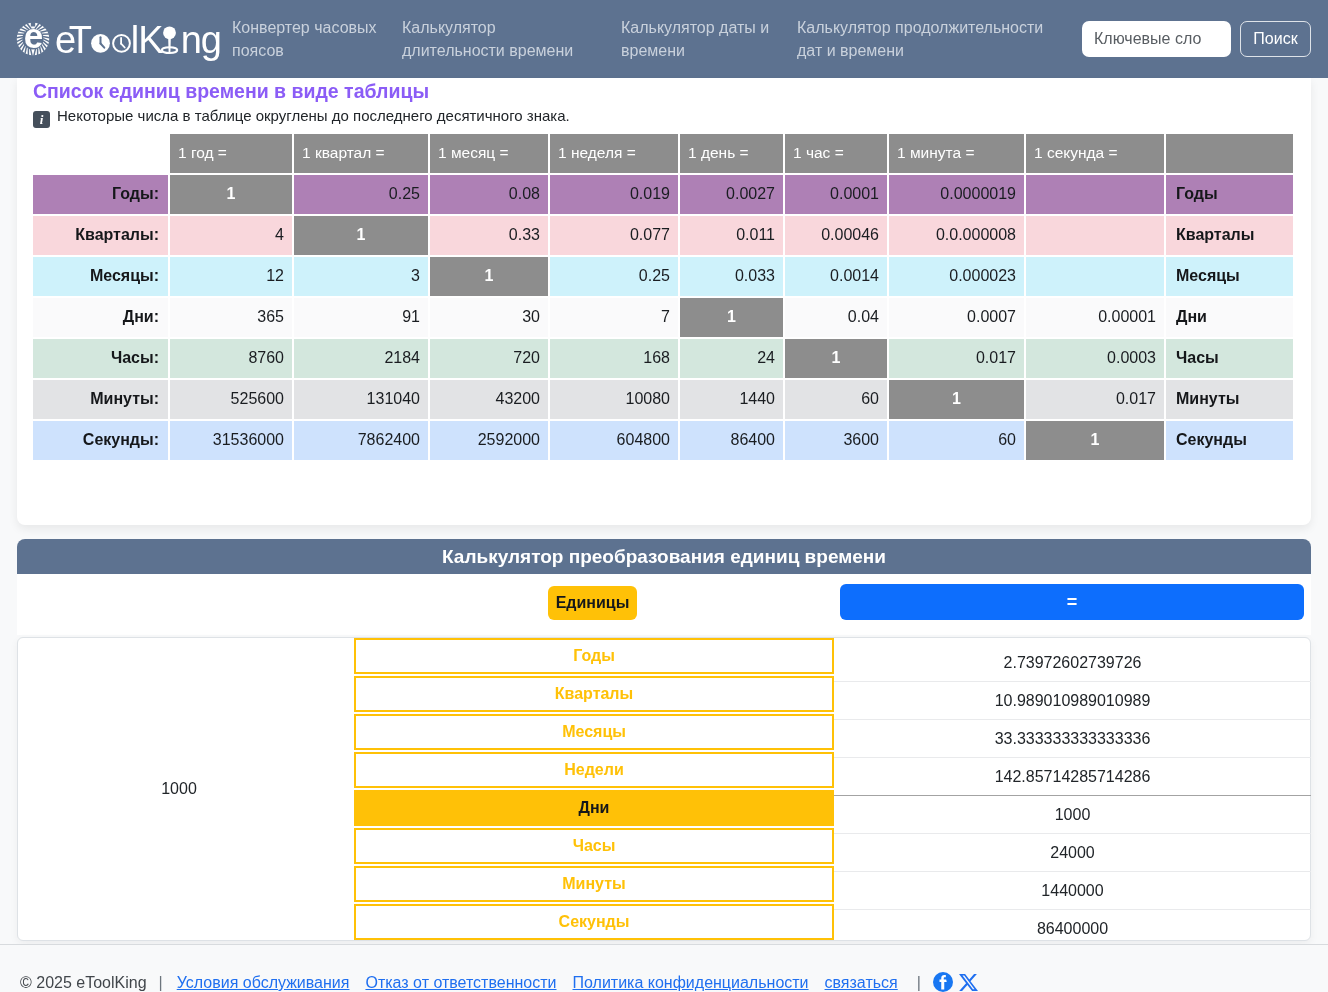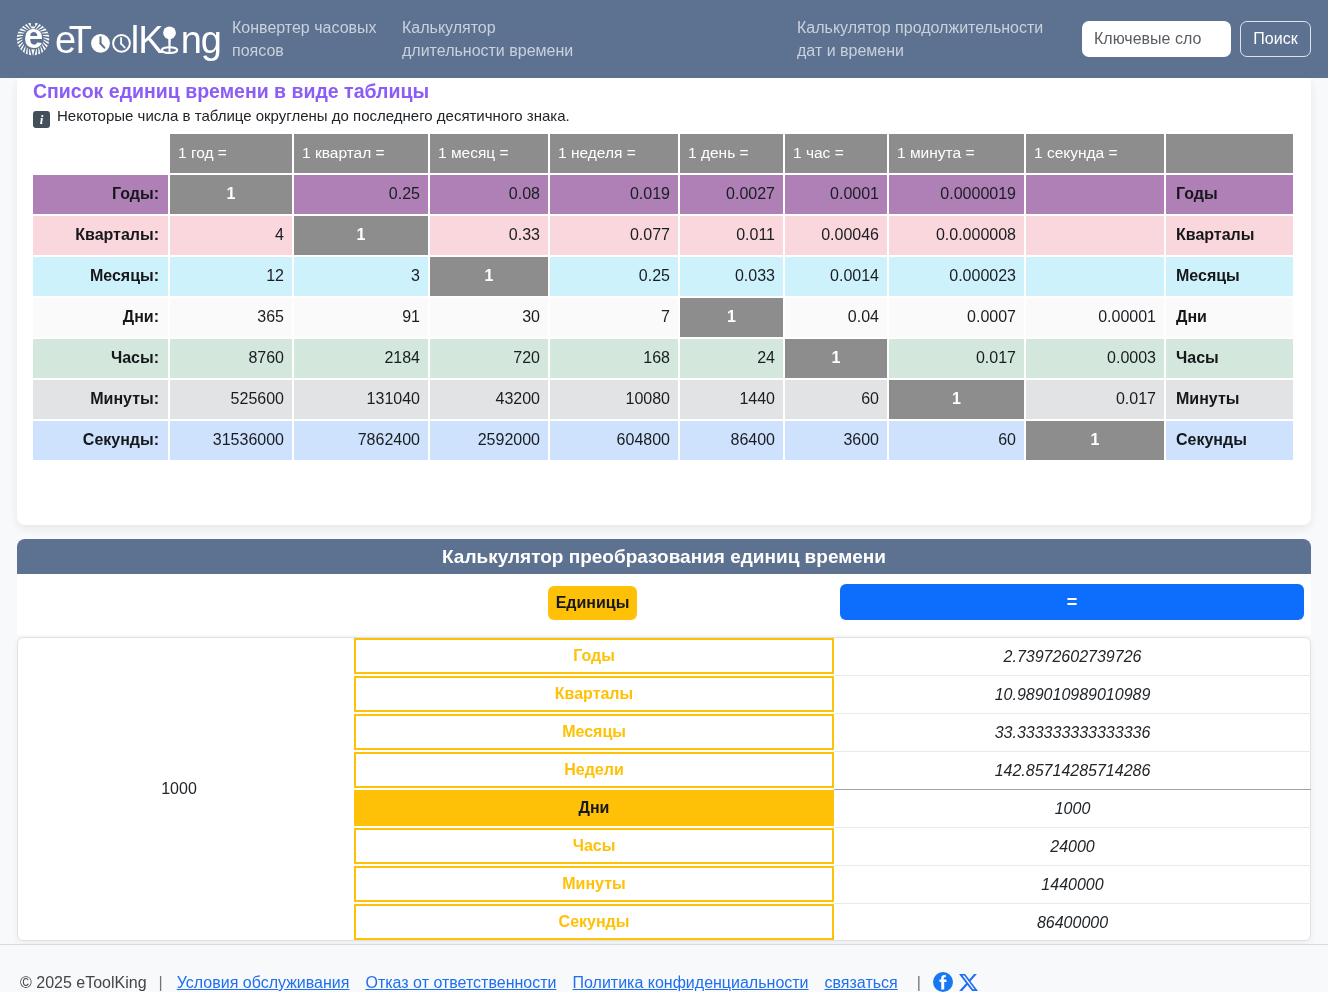--- a/index.html
+++ b/index.html
@@ -26,21 +26,21 @@
 .calcbar { position:absolute; left:17px; top:539px; width:1294px; height:35px; background:#5d7290; border-radius:8px 8px 0 0; color:#fff; font-weight:700; font-size:19px; text-align:center; line-height:35px; }
 .controls { position:absolute; left:17px; top:574px; width:1294px; height:61px; background:#fff; }
 .ccl { position:absolute; left:0; top:0; width:336px; height:61px; display:flex; align-items:center; justify-content:center; font-weight:700; font-size:16px; color:#15171a;margin-top:44px; }
 .ubtn0 { position:absolute; left:531px; top:12px; width:89px; height:34px; background:#ffc107; border-radius:6px; font-weight:700; font-size:16px; color:#15171a; text-align:center; line-height:34px; }
 .beq { position:absolute; left:823px; top:10px; width:464px; height:36px; background:#0d6efd; border-radius:6px; color:#fff; font-weight:700; font-size:18px; text-align:center; line-height:36px; }
 .calccard { position:absolute; left:17px; top:637px; width:1294px; height:304px; background:#fff; border:1px solid #dee2e6; border-radius:6px; box-shadow:0 3px 8px rgba(0,0,0,.05); }
 .amt { position:absolute; left:0; top:0; width:322px; height:302px; display:flex; align-items:center; justify-content:center; font-size:16px; color:#212529; }
 .ucol { position:absolute; left:336px; top:0; width:480px; height:302px; }
 .ubtn { position:absolute; left:0; width:480px; height:36px; border:2px solid #ffc107; background:#fff; color:#ffc107; font-weight:700; font-size:16px; text-align:center; line-height:32px; }
 .ubtn.sel { background:#ffc107; color:#15171a; line-height:36px; border:none; }
-.vcol { position:absolute; left:816px; top:0; width:410px; height:302px;font-style:italic; }
+.vcol { position:absolute; left:816px; top:6px; width:410px; height:302px; }
 .uval { position:absolute; left:0; width:477px; height:38px; font-size:16px; color:#212529; text-align:center; line-height:37px; }
 .foot { position:absolute; left:0; top:944px; width:1328px; height:60px; border-top:1px solid #d8dbde; background:#f8f9fa; }
 .frow { position:absolute; left:20px; top:27px; font-size:16px; color:#41464b; white-space:nowrap; }
 .frow a { color:#1f6ff0; text-decoration:underline; margin:0 3px; }
 .fsep { color:#6c757d; padding:0 14px 0 12px; } .fsep2 { color:#6c757d; padding:0 12px 0 3px; } .frow a { margin:0 16px 0 0; }
 .fico { vertical-align:-4px; }
 </style></head>
 <body>
 <div class="hdr">
   <svg class="logo" width="34" height="34" viewBox="0 0 34 34">
@@ -82,20 +82,21 @@
         <circle cx="9.5" cy="10.3" r="8.4" fill="none" stroke="#fff" stroke-width="2"></circle>
         <line x1="9.1" y1="10.7" x2="9.1" y2="5" stroke="#fff" stroke-width="1.8" stroke-linecap="round"></line>
         <line x1="9.1" y1="10.7" x2="12.7" y2="14.5" stroke="#fff" stroke-width="1.8" stroke-linecap="round"></line>
       </svg>lK<svg width="21" height="29" viewBox="0 0 21 29" style="vertical-align:-1.5px;margin-left:-4px">
         <circle cx="10.5" cy="6.8" r="6.4" fill="#fff"></circle>
         <path d="M9.2 12.5 L9.6 26 L11.4 26 L11.8 12.5 Z" fill="#fff"></path>
         <ellipse cx="10.5" cy="24.1" rx="7.7" ry="2.9" fill="none" stroke="#fff" stroke-width="2.1"></ellipse>
       </svg><span style="margin-left:1px">ng</span></div>
   <div class="navl" style="left:232px">Конвертер часовых<br>поясов</div>
   <div class="navl" style="left:402px">Калькулятор<br>длительности времени</div>
+  <div class="navl" style="left:621px">Калькулятор даты и<br>времени</div>
   <div class="navl" style="left:797px">Калькулятор продолжительности<br>дат и времени</div>
   <input class="srch" value="Ключевые сло" style="">
   <div class="sbtn">Поиск</div>
 </div>
 <div class="card1">
   <div class="h1">Список единиц времени в виде таблицы</div>
   <div class="note"><span class="ic">i</span>Некоторые числа в таблице округлены до последнего десятичного знака.</div>
   <table class="units">
       <colgroup>
         <col style="width:135px">

